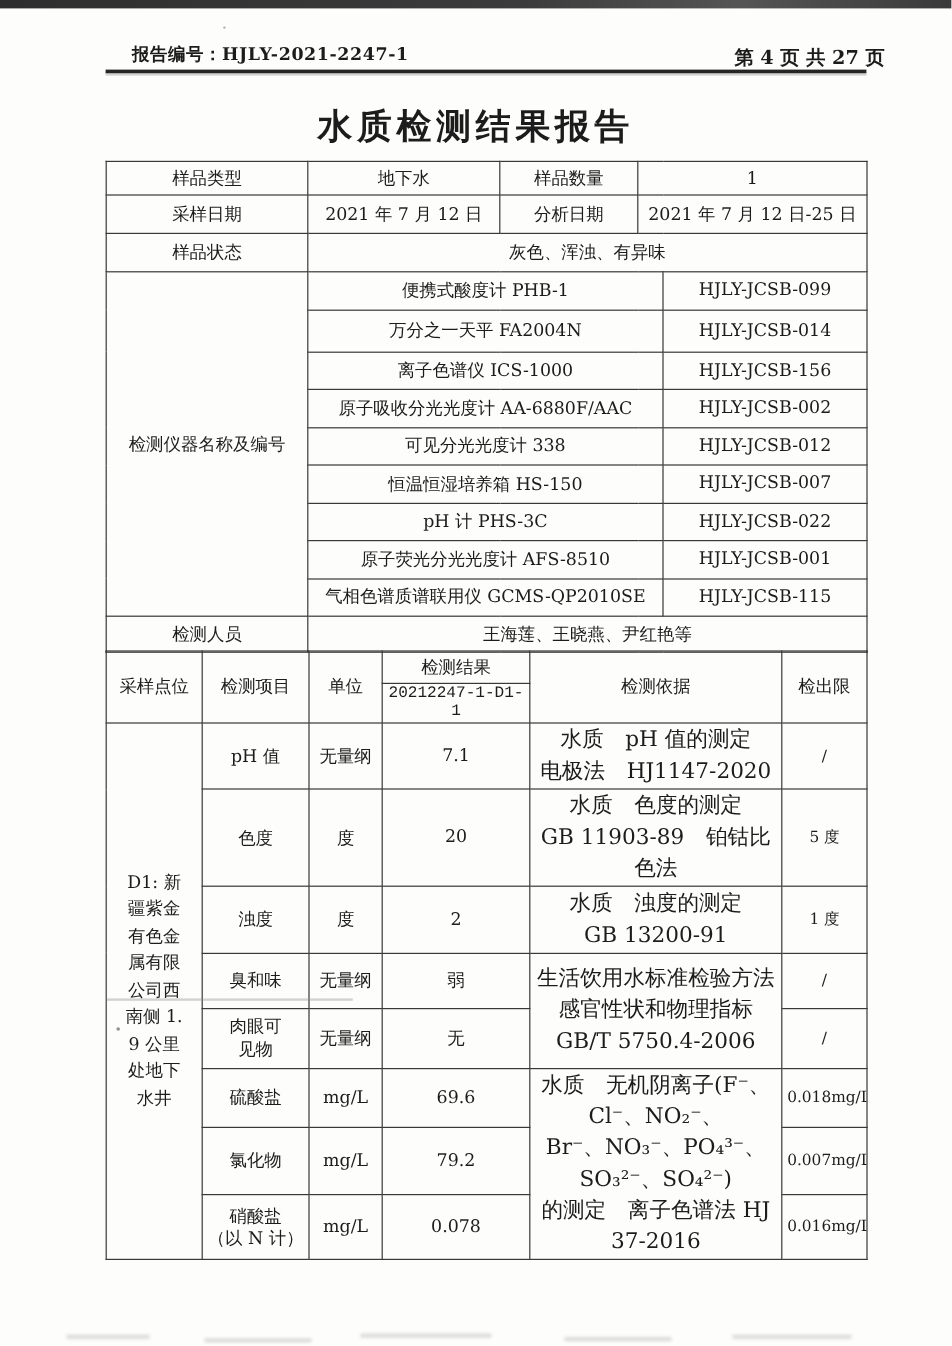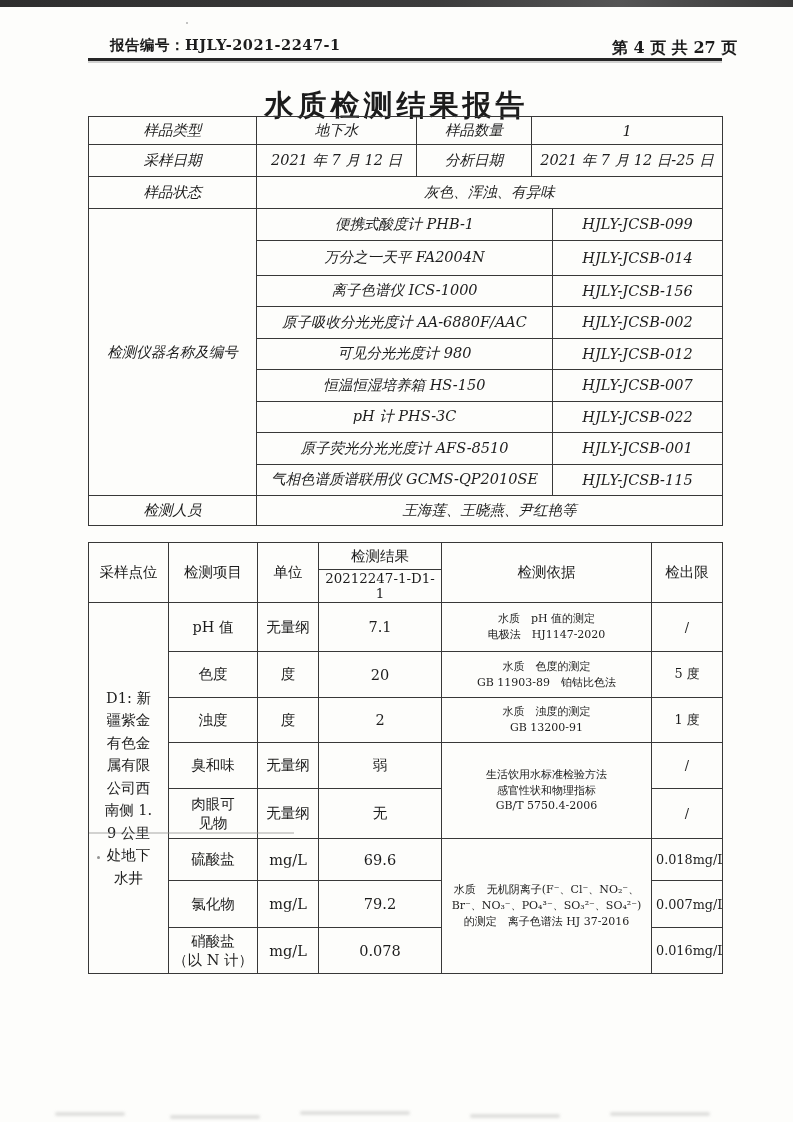--- a/index.html
+++ b/index.html
@@ -30,33 +30,33 @@
   }
   .doc-title {
     position: absolute; left: 0; top: 86px; width: 793px;
     text-align: center; font-size: 29px; font-weight: 700; letter-spacing: 4px;
   }
   table {
     position: absolute; left: 88px;
     border-collapse: collapse; table-layout: fixed;
     width: 634px;
   }
-  .t-info { top: 116px; font-style: italic; }
+  .t-info { top: 134px; }
   .t-result { top: 542px; }
   td, th {
     border: 1.6px solid #383838;
     text-align: center; vertical-align: middle;
     font-size: 14.5px; font-weight: 400;
     padding: 1px 4px;
     overflow: hidden;
   }
   .ml { white-space: pre-wrap; }
-  .basis { font-size: 11px; line-height: 1.45; }
+  .basis { font-size: 18px; line-height: 1.45; }
   .small { font-size: 12.8px; }
-  .sampleid { font-size: 13.4px; }
+  .sampleid { font-size: 13.4px; font-family: Liberation Mono, monospace; }
   .point-cell {
     font-size: 14.5px; line-height: 1.55;
     word-break: break-all; padding: 2px 15px;
   }
   
   .artifact { position: absolute; pointer-events: none; }
   .faint-line { left: 89px; top: 832px; width: 205px; height: 2px;
     background: rgba(140,140,140,.38); }
   .speck1 { left: 97px; top: 856px; width: 3px; height: 3px; background: rgba(60,60,60,.55); border-radius: 50%; }
   .speck2 { left: 186px; top: 22px; width: 2px; height: 2px; background: rgba(60,60,60,.4); border-radius: 50%; }
@@ -114,21 +114,21 @@
   </tr>
   <tr style="height:31.5px">
     <td colspan="3">离子色谱仪 ICS-1000</td>
     <td>HJLY-JCSB-156</td>
   </tr>
   <tr style="height:31.5px">
     <td colspan="3">原子吸收分光光度计 AA-6880F/AAC</td>
     <td>HJLY-JCSB-002</td>
   </tr>
   <tr style="height:31.5px">
-    <td colspan="3">可见分光光度计 980</td>
+    <td colspan="3">可见分光光度计 338</td>
     <td>HJLY-JCSB-012</td>
   </tr>
   <tr style="height:31.5px">
     <td colspan="3">恒温恒湿培养箱 HS-150</td>
     <td>HJLY-JCSB-007</td>
   </tr>
   <tr style="height:31.5px">
     <td colspan="3">pH 计 PHS-3C</td>
     <td>HJLY-JCSB-022</td>
   </tr>

